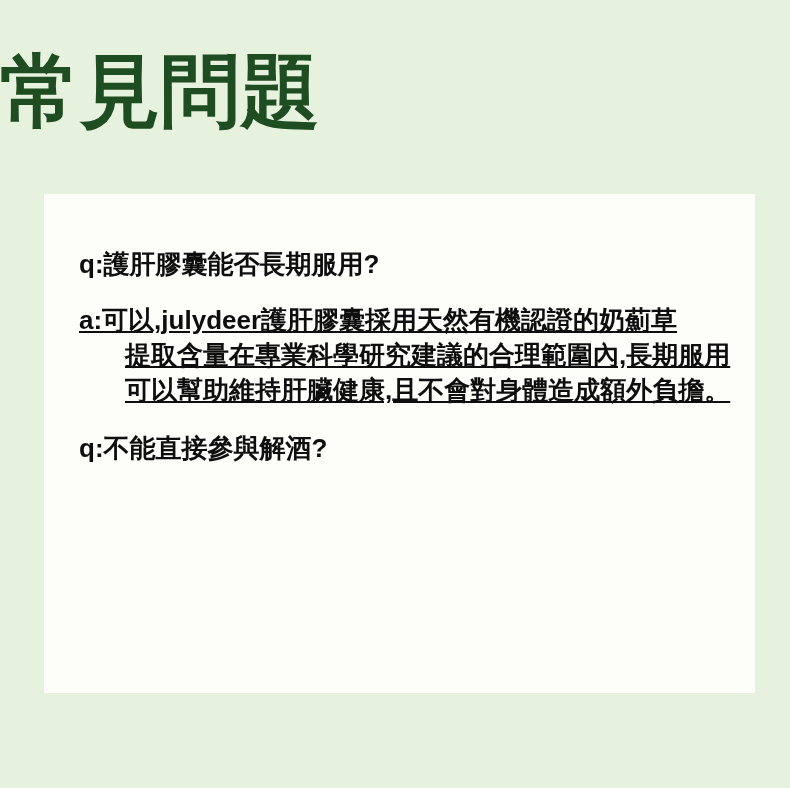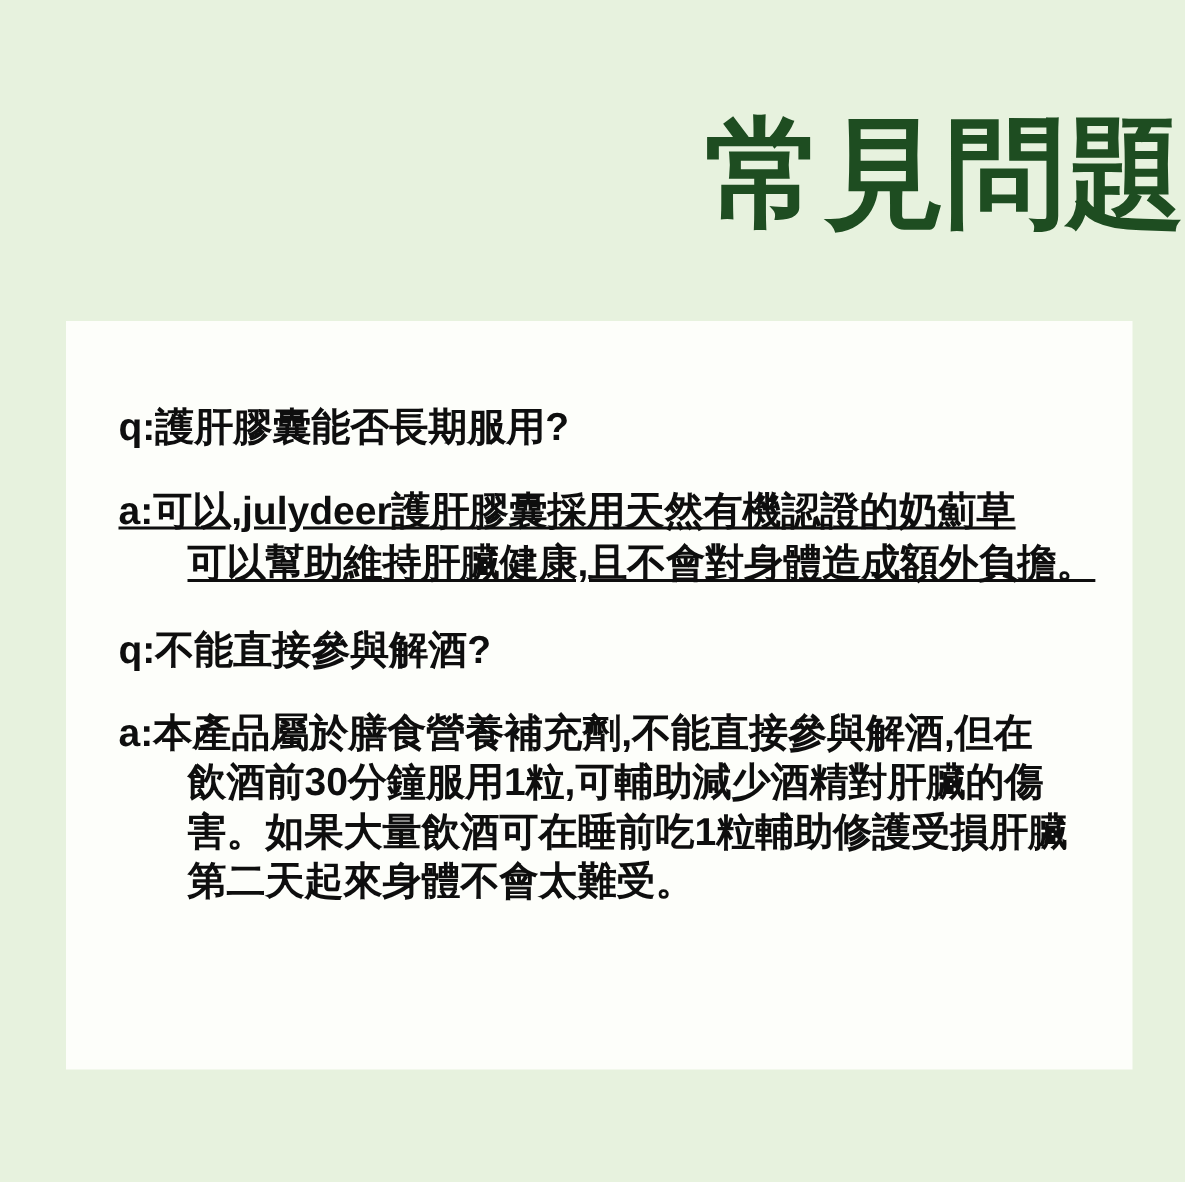--- a/index.html
+++ b/index.html
@@ -9,32 +9,32 @@
   body {
     width: 790px;
     height: 788px;
     position: relative;
     overflow: hidden;
     background: #e7f2de;
     font-family: "Liberation Sans", "DejaVu Sans", sans-serif;
   }
   .page-title {
     margin: 0;
-    padding-top: 66px;
-    text-align: right;
+    padding-top: 42px;
+    text-align: left;
     font-size: 80px;
     line-height: 100px;
     font-weight: bold;
     color: #1e4d21;
     letter-spacing: 0;
   }
   .faq-card {
     position: absolute;
     left: 44px;
-    top: 214px;
+    top: 194px;
     width: 711px;
     height: 499px;
     box-sizing: border-box;
     background: #fdfefa;
     padding: 55px 24px 0 35px;
   }
   .question {
     margin: 0 0 24px 0;
     font-size: 26px;
     line-height: 30px;
@@ -62,27 +62,22 @@
 <body>
 
 <h1 class="page-title">常見問題</h1>
 
 <div class="faq-card">
 
   <div class="qa-item first">
     <p class="question">q:護肝膠囊能否長期服用?</p>
     <div class="answer">
       <p>a:可以,julydeer護肝膠囊採用天然有機認證的奶薊草</p>
+      <p class="cont">提取含量在專業科學研究建議的合理範圍內,長期服用</p>
       <p class="cont">可以幫助維持肝臟健康,且不會對身體造成額外負擔。</p>
     </div>
   </div>
 
   <div class="qa-item second">
     <p class="question">q:不能直接參與解酒?</p>
-    <div class="answer">
-      <p>a:本產品屬於膳食營養補充劑,不能直接參與解酒,但在</p>
-      <p class="cont">飲酒前30分鐘服用1粒,可輔助減少酒精對肝臟的傷</p>
-      <p class="cont">害。如果大量飲酒可在睡前吃1粒輔助修護受損肝臟</p>
-      <p class="cont">第二天起來身體不會太難受。</p>
-    </div>
   </div>
 
 </div>
 
 </body></html>

